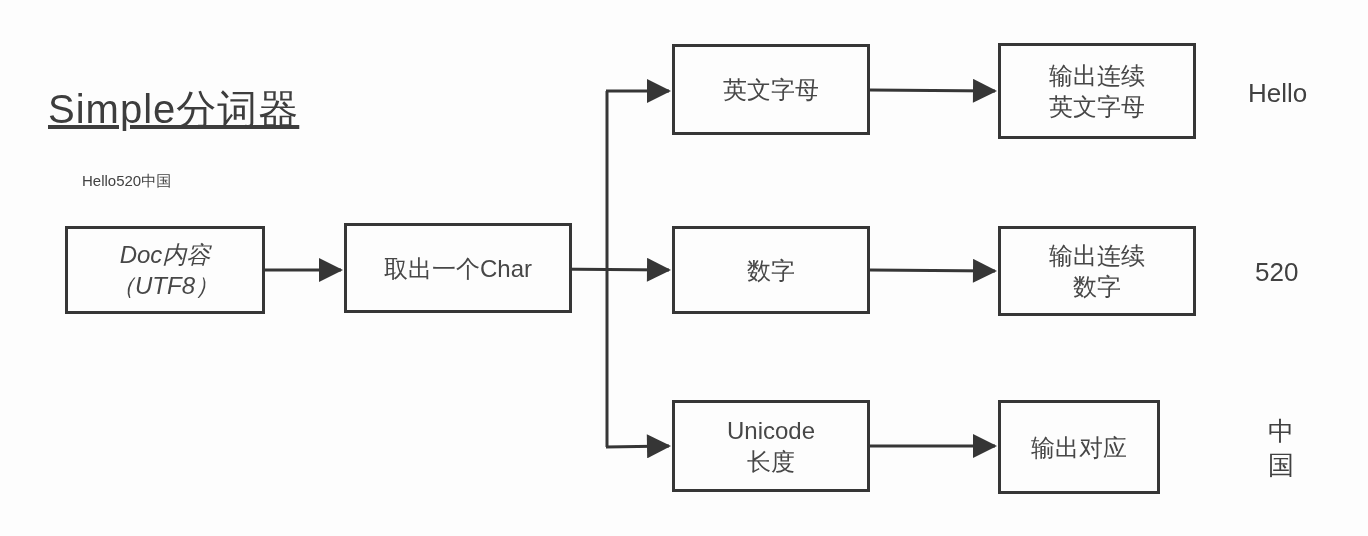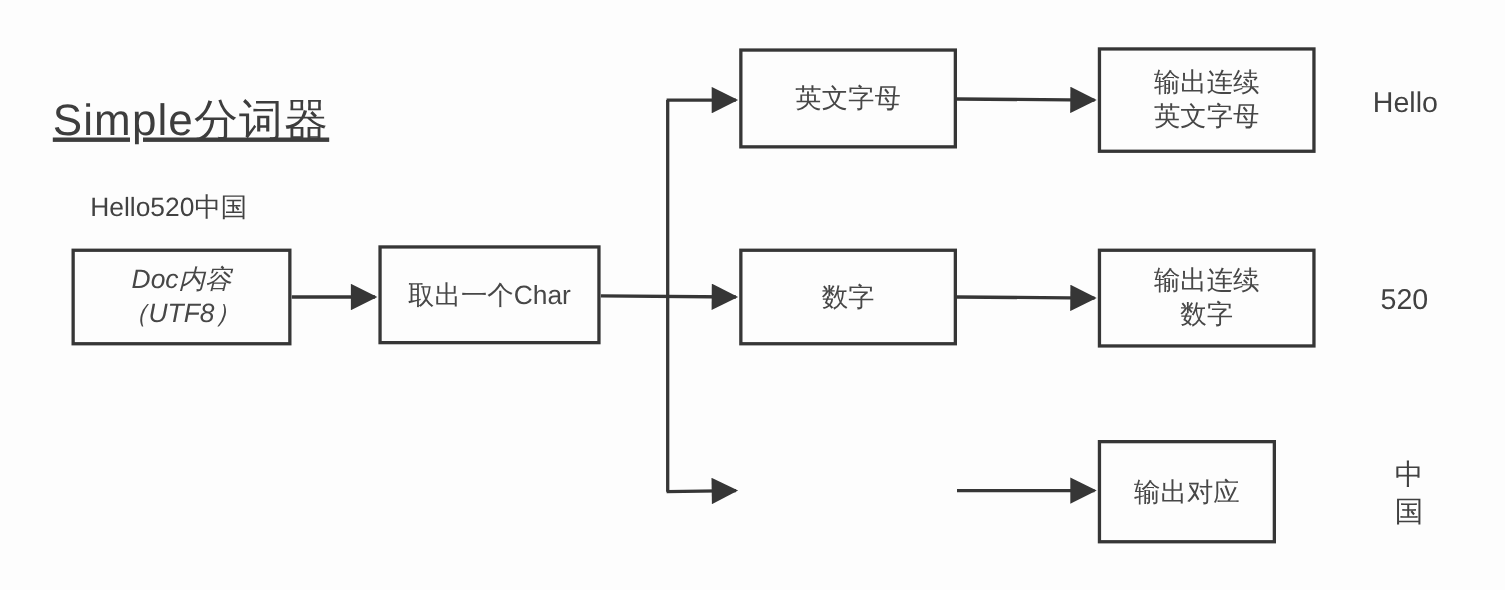--- a/index.html
+++ b/index.html
@@ -21,39 +21,39 @@
     top: 82px;
     font-size: 40px;
     color: #3d3d3d;
     letter-spacing: 1px;
     text-decoration: underline;
   }
   .input-label {
     position: absolute;
     left: 82px;
     top: 172px;
-    font-size: 24px;
+    font-size: 15px;
     color: #424242;
   }
   .node {
     position: absolute;
     box-sizing: border-box;
     border: 3px solid #363636;
     background: #fdfdfd;
     display: flex;
     flex-direction: column;
     align-items: center;
     justify-content: center;
     font-size: 24px;
     color: #474747;
     line-height: 31px;
     text-align: center;
   }
   .node-doc        { left: 65px;  top: 226px; width: 200px; height: 88px; font-style: italic; }
-  .node-char       { left: 344px; top: 223px; width: 202px; height: 90px; }
+  .node-char       { left: 344px; top: 223px; width: 228px; height: 90px; }
   .node-english    { left: 672px; top: 44px;  width: 198px; height: 91px; }
   .node-out-english{ left: 998px; top: 43px;  width: 198px; height: 96px; }
   .node-digit      { left: 672px; top: 226px; width: 198px; height: 88px; }
   .node-out-digit  { left: 998px; top: 226px; width: 198px; height: 90px; }
   .node-unicode    { left: 672px; top: 400px; width: 198px; height: 92px; }
   .node-out-unicode{ left: 998px; top: 400px; width: 162px; height: 94px; }
   .result {
     position: absolute;
     font-size: 26px;
     color: #414141;
@@ -123,20 +123,24 @@
 
   <div class="node node-digit">
     <div>数字</div>
   </div>
 
   <div class="node node-out-digit">
     <div>输出连续</div>
     <div>数字</div>
   </div>
 
+  <div class="node node-unicode">
+    <div>Unicode</div>
+    <div>长度</div>
+  </div>
 
   <div class="node node-out-unicode">
     <div>输出对应</div>
   </div>
 
   <div class="result result-english">Hello</div>
 
   <div class="result result-digit">520</div>
 
   <div class="result result-unicode">

